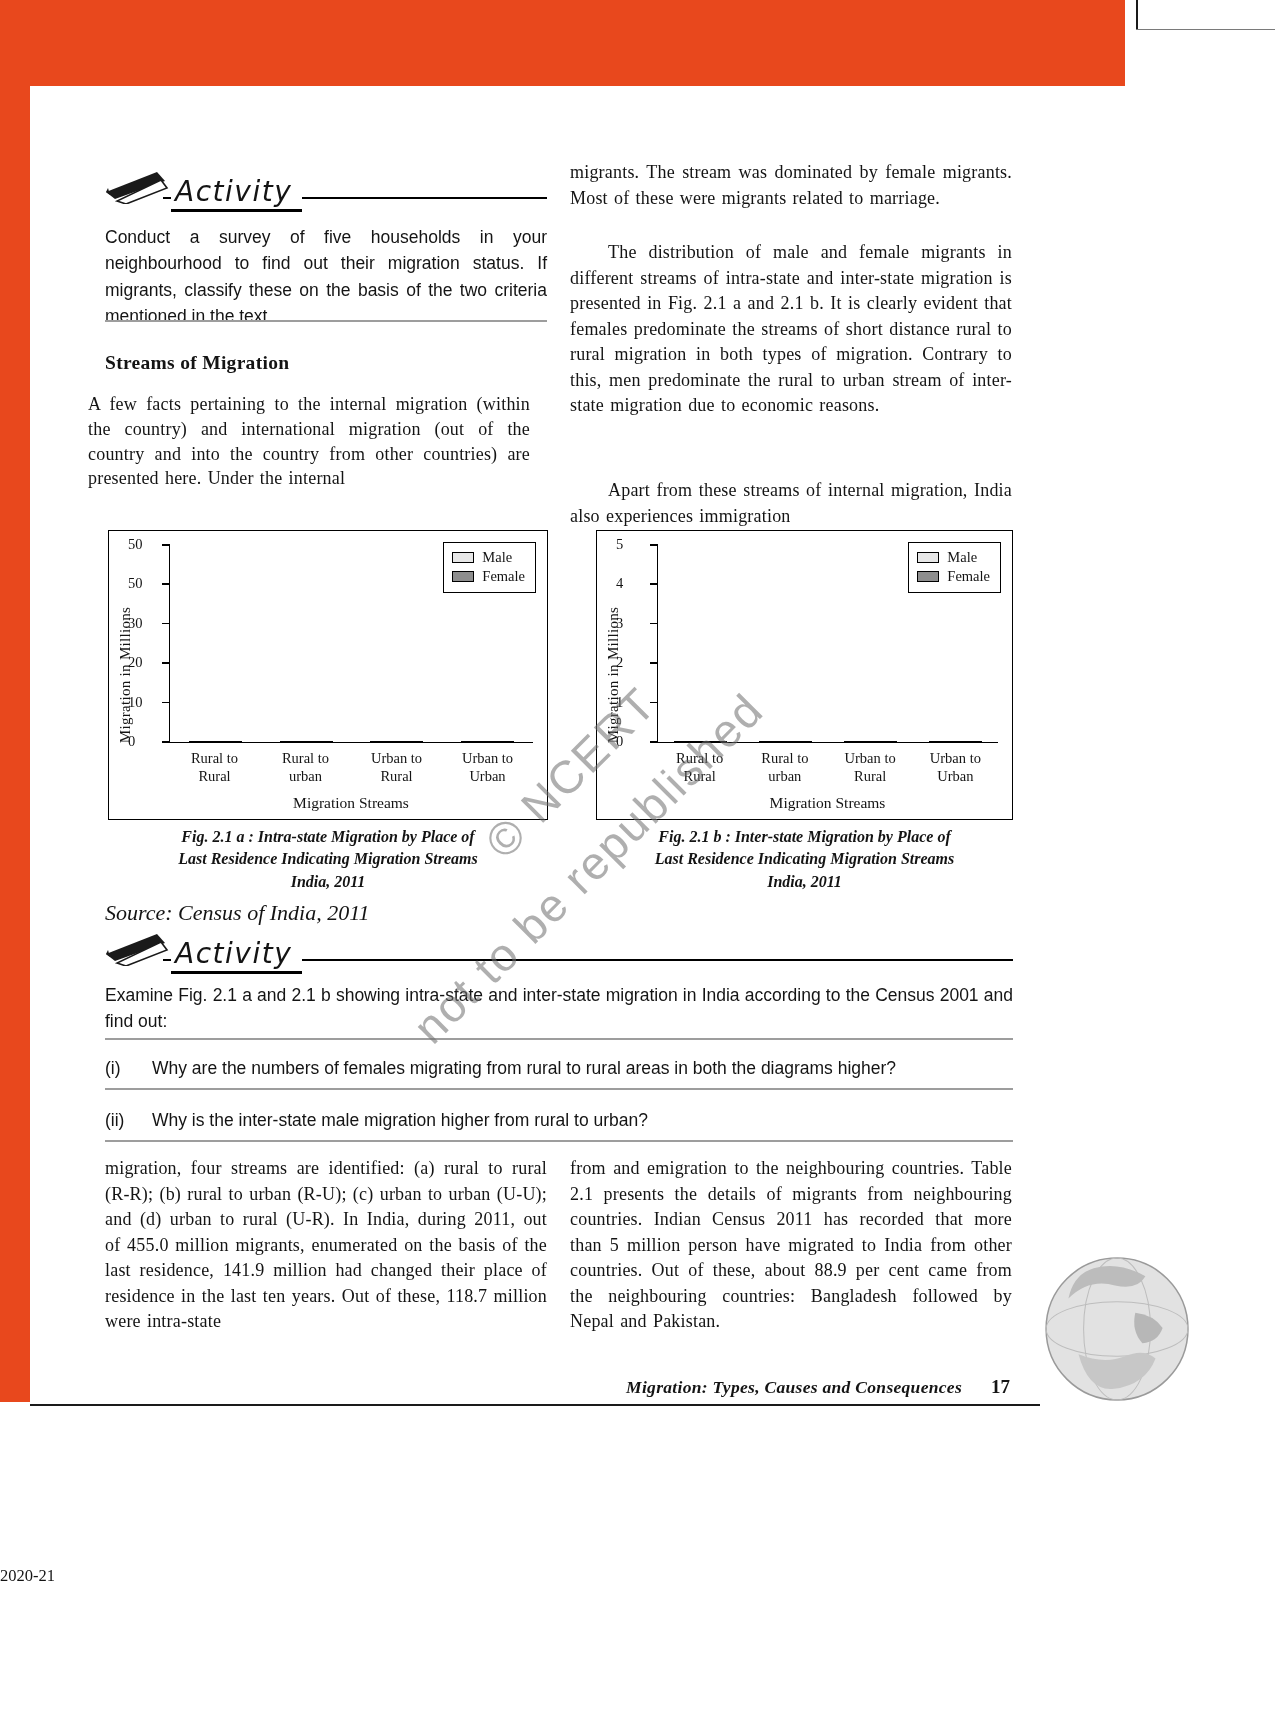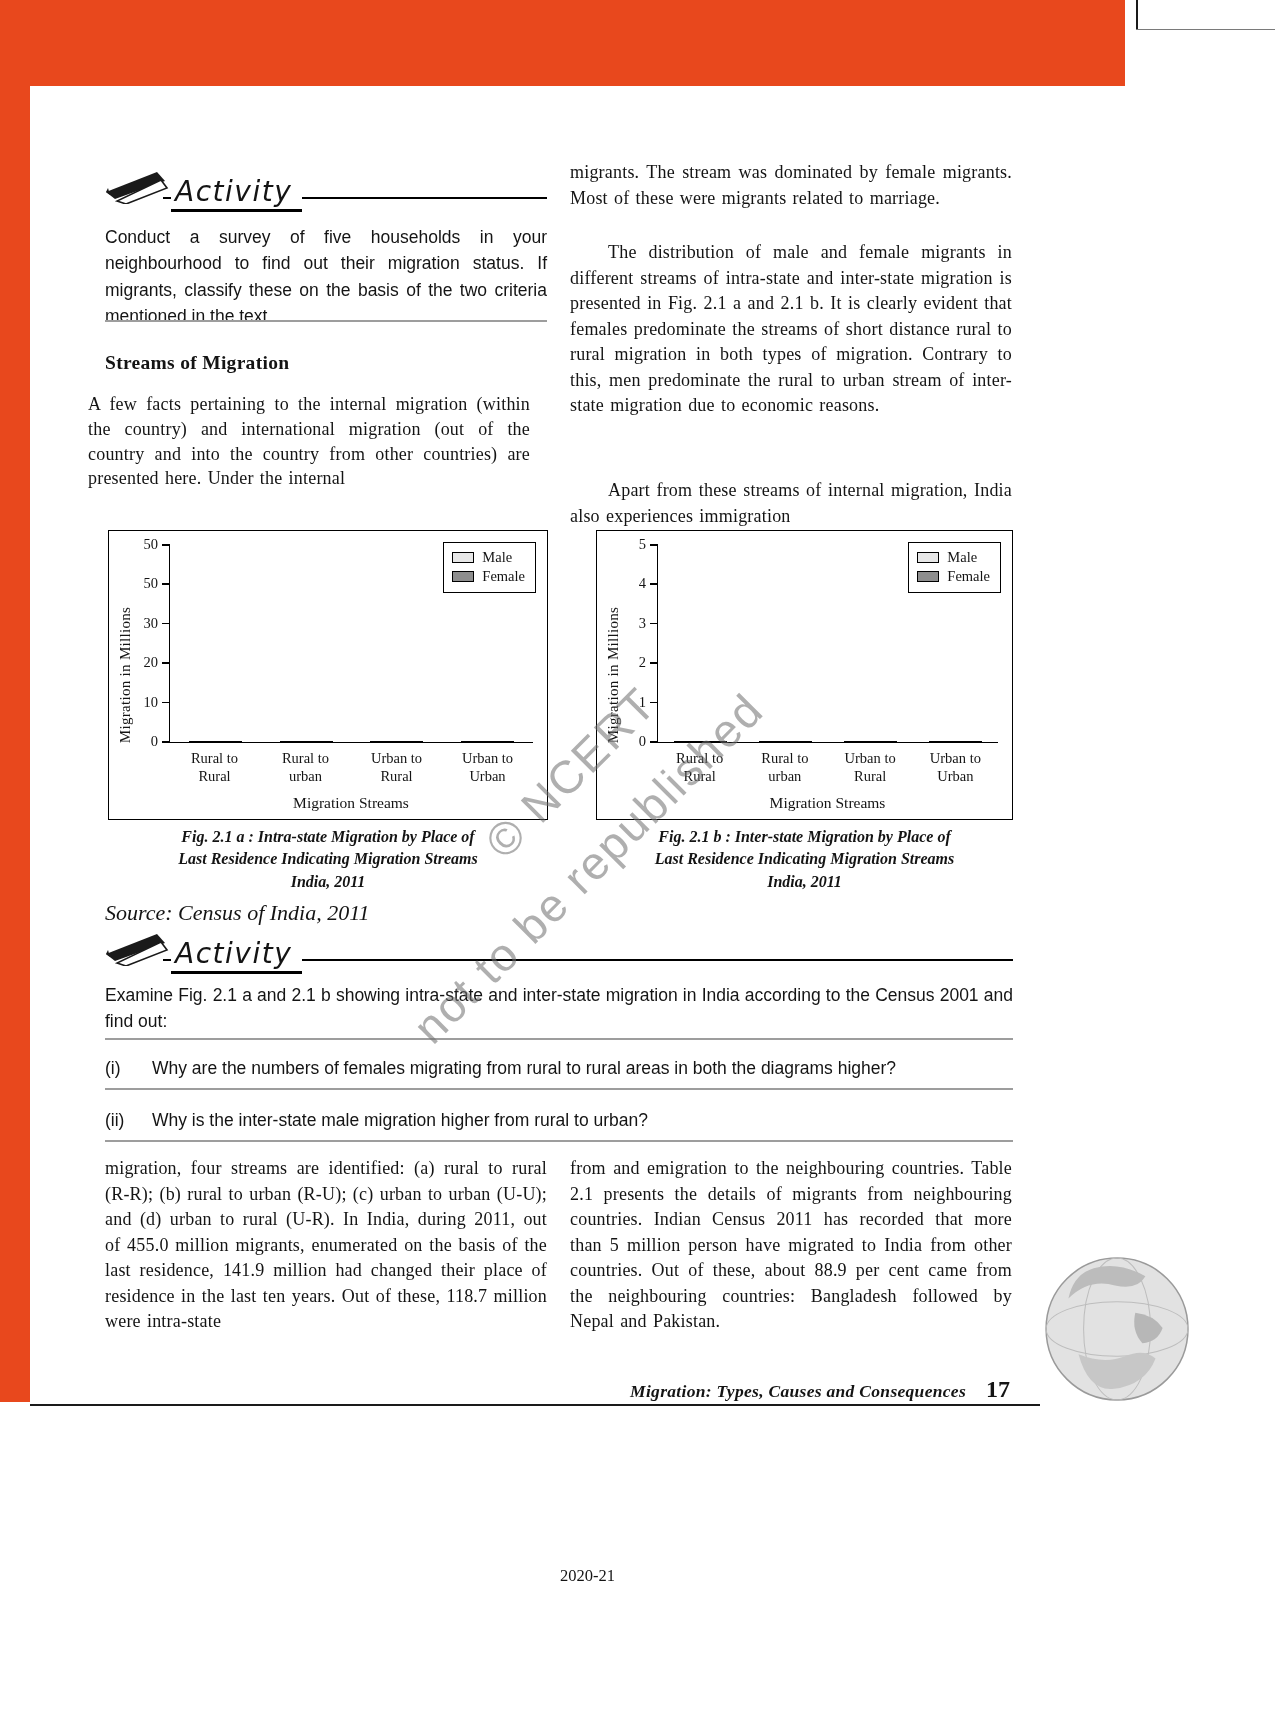--- a/index.html
+++ b/index.html
@@ -41,21 +41,21 @@
                border-left:1.6px solid #000; border-bottom:1.6px solid #000; }
   .plot { position:absolute; inset:0; display:flex; align-items:flex-end;
           justify-content:space-around; }
   .bar-group { display:flex; align-items:flex-end; }
   .bar { width:27px; border:1.2px solid #000; border-bottom:none; }
   .bar.male   { background:var(--male,#e7e7e7); }
   .bar.female { background:var(--female,#8e8e8e); margin-left:-1px; }
   .yticks { position:absolute; left:0; top:0; bottom:0; width:0; }
   .ytick { position:absolute; left:0; width:0; height:0; }
   .tickmark { position:absolute; left:-8px; top:-1px; width:8px; height:1.6px; background:#000; }
-  .ticklabel { position:absolute; left:-42px; top:-9px; width:30px; text-align:right;
+  .ticklabel { position:absolute; left:-42px; top:-9px; width:30px; text-align:left;
                font-size:14.5px; }
   .cat-row { position:absolute; left:60px; right:14px; bottom:34px; display:flex;
              justify-content:space-around; }
   .cat { width:92px; text-align:center; font-size:14.5px; line-height:1.2; white-space:pre-line; }
   .x-title { position:absolute; left:60px; right:14px; bottom:7px; text-align:center;
              font-size:15.5px; }
   .legend { position:absolute; top:11px; right:11px; border:1.3px solid #000; background:#fff;
             padding:4px 10px 5px 8px; font-size:14.5px; }
   .legend-row { display:flex; align-items:center; gap:8px; margin:2px 0; }
   .swatch { width:22px; height:11px; border:1px solid #000; display:inline-block; }
@@ -71,23 +71,23 @@
   .q-text { margin-left:47px; font-family:"Liberation Sans",sans-serif; font-size:17.5px; }
 
   .watermark { left:560px; top:840px; transform:translate(-50%,-50%) rotate(-45deg);
                color:rgba(110,110,110,0.55); font-family:"Liberation Sans",sans-serif;
                font-size:46px; letter-spacing:2px; text-align:center; pointer-events:none;
                z-index:9; white-space:nowrap; }
   .watermark .wl1 { transform:translateX(55px); display:block; margin-bottom:26px; }
 
   .footer { left:430px; top:1376px; width:580px; text-align:right; }
   .footer-title { font-style:italic; font-weight:bold; font-size:17.5px; letter-spacing:0.3px; }
-  .page-num { font-weight:bold; font-size:24px; margin-left:16px; }
+  .page-num { font-weight:bold; font-size:19px; margin-left:25px; }
   .footer-rule { left:30px; top:1404px; width:1010px; height:2px; background:#1a1a1a; }
-  .print-year { left:0; top:1566px; width:1175px; text-align:center; font-size:16.5px; }
+  .print-year { left:0; top:1566px; width:1175px; text-align:left; font-size:16.5px; }
 </style>
 </head>
 <body>
 
 <div class="abs band-top"></div>
 <div class="abs band-left"></div>
 <div class="abs crop-v"></div>
 <div class="abs crop-h"></div>
 
 <div class="abs activity-header" style="left:105px; top:166px; width:442px;">

